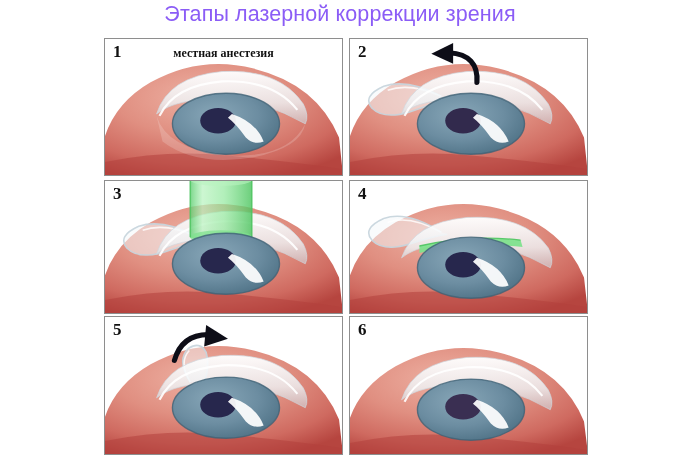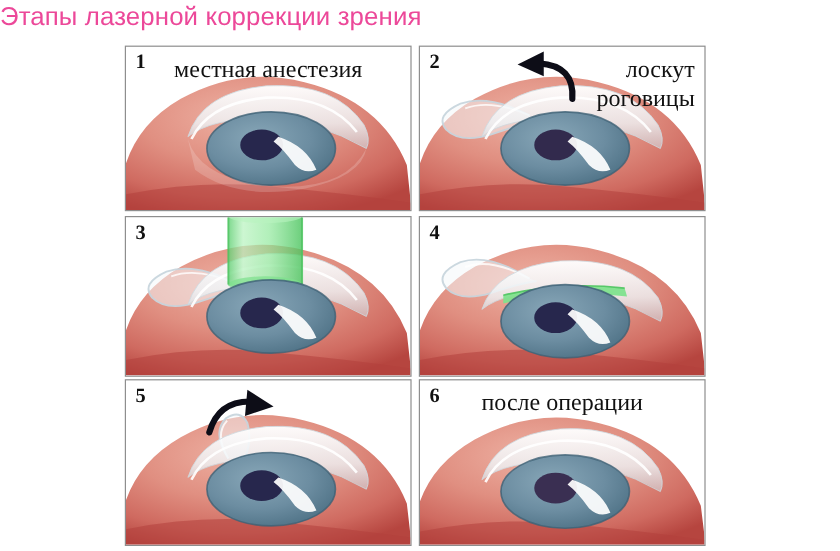--- a/index.html
+++ b/index.html
@@ -13,24 +13,25 @@
     position: relative;
     overflow: hidden;
     font-family: "Liberation Sans", sans-serif;
   }
 
   #page-title {
     position: absolute;
     top: 2px;
     left: 0;
     width: 680px;
+    text-align: center;
     font-family: "Liberation Sans", sans-serif;
     font-size: 21.5px;
     font-weight: 400;
-    color: #ec4899;
+    color: #8b5cf6;
     letter-spacing: 0.1px;
     white-space: nowrap;
   }
 
   #grid {
     position: absolute;
     left: 104px;
     top: 38px;
     width: 484px;
     height: 417px;
@@ -57,22 +58,22 @@
     font-weight: 700;
     font-size: 17px;
     color: #111111;
     z-index: 40;
     line-height: 1;
   }
 
   .panel-label {
     position: absolute;
     font-family: "Liberation Serif", serif;
-    font-weight: 400;
-    font-size: 20px;
+    font-weight: 700;
+    font-size: 12px;
     color: #111111;
     line-height: 1.22;
     z-index: 40;
     white-space: pre-line;
   }
   .label-c  { left: 0; width: 100%; text-align: center; top: 7px; }
   .label-r  { right: 8px; text-align: right; top: 7px; }
 
   .eye-wrap {
     position: absolute;
@@ -127,22 +128,20 @@
         </g>
         <ellipse cx="114" cy="83" rx="18" ry="13" fill="#27274d"></ellipse>
         <path d="M 128 76 Q 152 84 160 104 Q 150 108 142 100 Q 132 86 124 80 Z" fill="#ffffff" opacity="0.92"></path>
         <path d="M 52 78 Q 62 112 122 118 Q 184 122 202 86 Q 198 110 150 120 Q 92 130 58 104 Z" fill="#ffffff" opacity="0.18"></path>
       </svg>
     </div>
   </div>
 
   <div class="panel col-b row-1">
     <div class="panel-number">2</div>
-    <div class="panel-label label-r">лоскут
-роговицы</div>
     <div class="eye-wrap">
       <svg class="eye-svg" viewBox="0 0 239 138" preserveAspectRatio="none">
         <defs>
           <radialGradient id="sc2" cx="42%" cy="30%" r="78%">
             <stop offset="0%" stop-color="#eeb1a3"></stop>
             <stop offset="45%" stop-color="#e08f81"></stop>
             <stop offset="78%" stop-color="#cf6a60"></stop>
             <stop offset="100%" stop-color="#b6453f"></stop>
           </radialGradient>
           <radialGradient id="ir2" cx="40%" cy="36%" r="70%">
@@ -330,21 +329,20 @@
         <g>
           <path d="M 70 44 Q 78 16 108 18" fill="none" stroke="#0d0d17" stroke-width="5.2" stroke-linecap="round"></path>
           <path d="M 102 8 L 124 22 L 100 30 Z" fill="#0d0d17"></path>
         </g>
       </svg>
     </div>
   </div>
 
   <div class="panel col-b row-3">
     <div class="panel-number">6</div>
-    <div class="panel-label label-c">после операции</div>
     <div class="eye-wrap">
       <svg class="eye-svg" viewBox="0 0 239 139" preserveAspectRatio="none">
         <defs>
           <radialGradient id="sc6" cx="42%" cy="30%" r="78%">
             <stop offset="0%" stop-color="#eeb1a3"></stop>
             <stop offset="45%" stop-color="#e08f81"></stop>
             <stop offset="78%" stop-color="#cf6a60"></stop>
             <stop offset="100%" stop-color="#b6453f"></stop>
           </radialGradient>
           <radialGradient id="ir6" cx="40%" cy="36%" r="70%">

